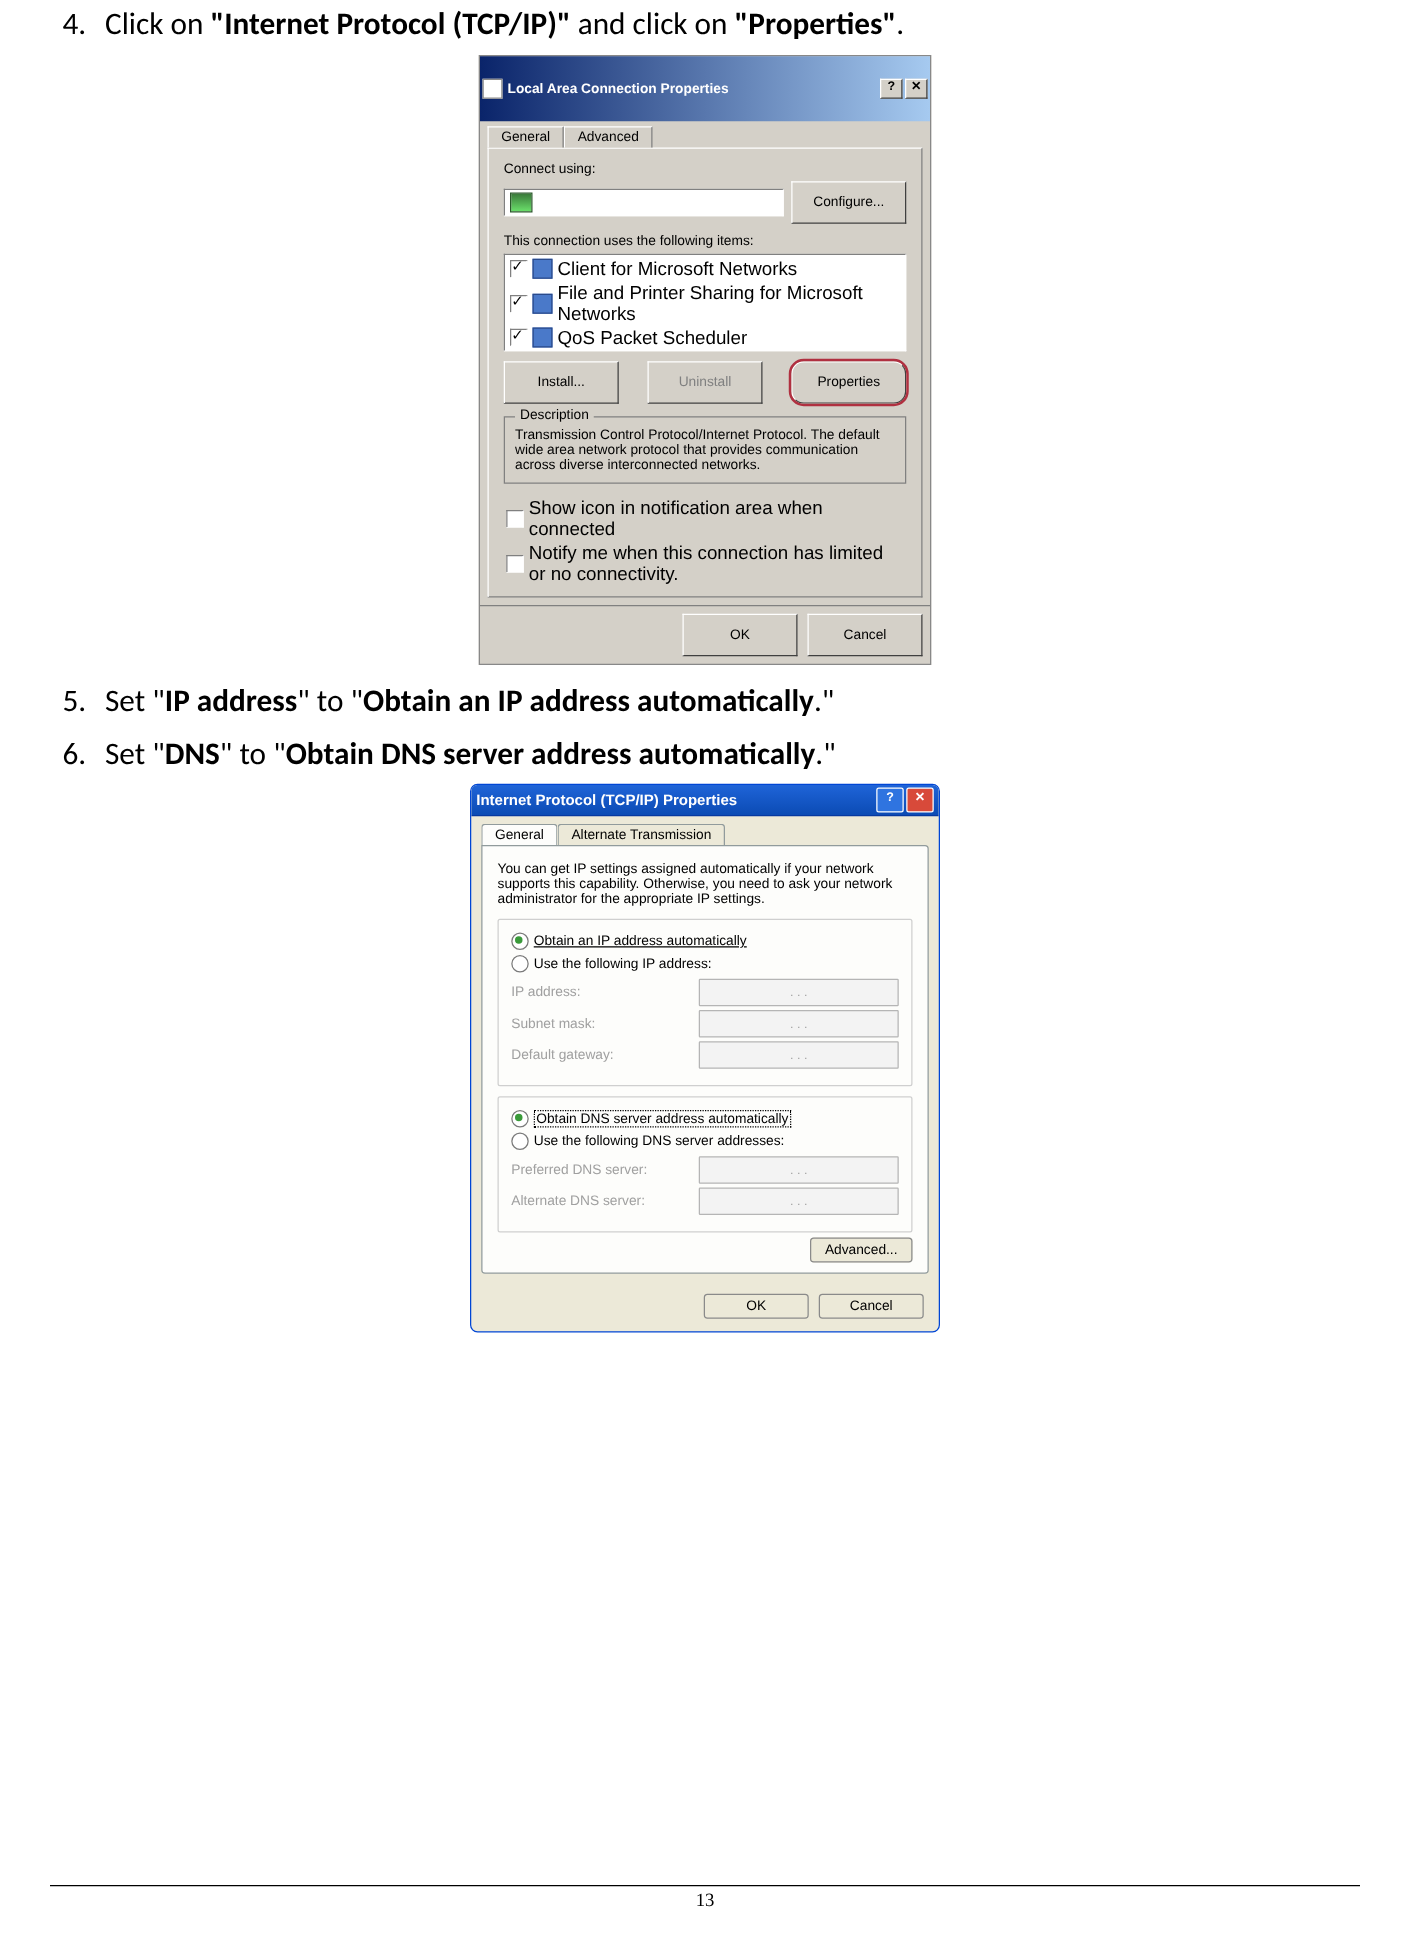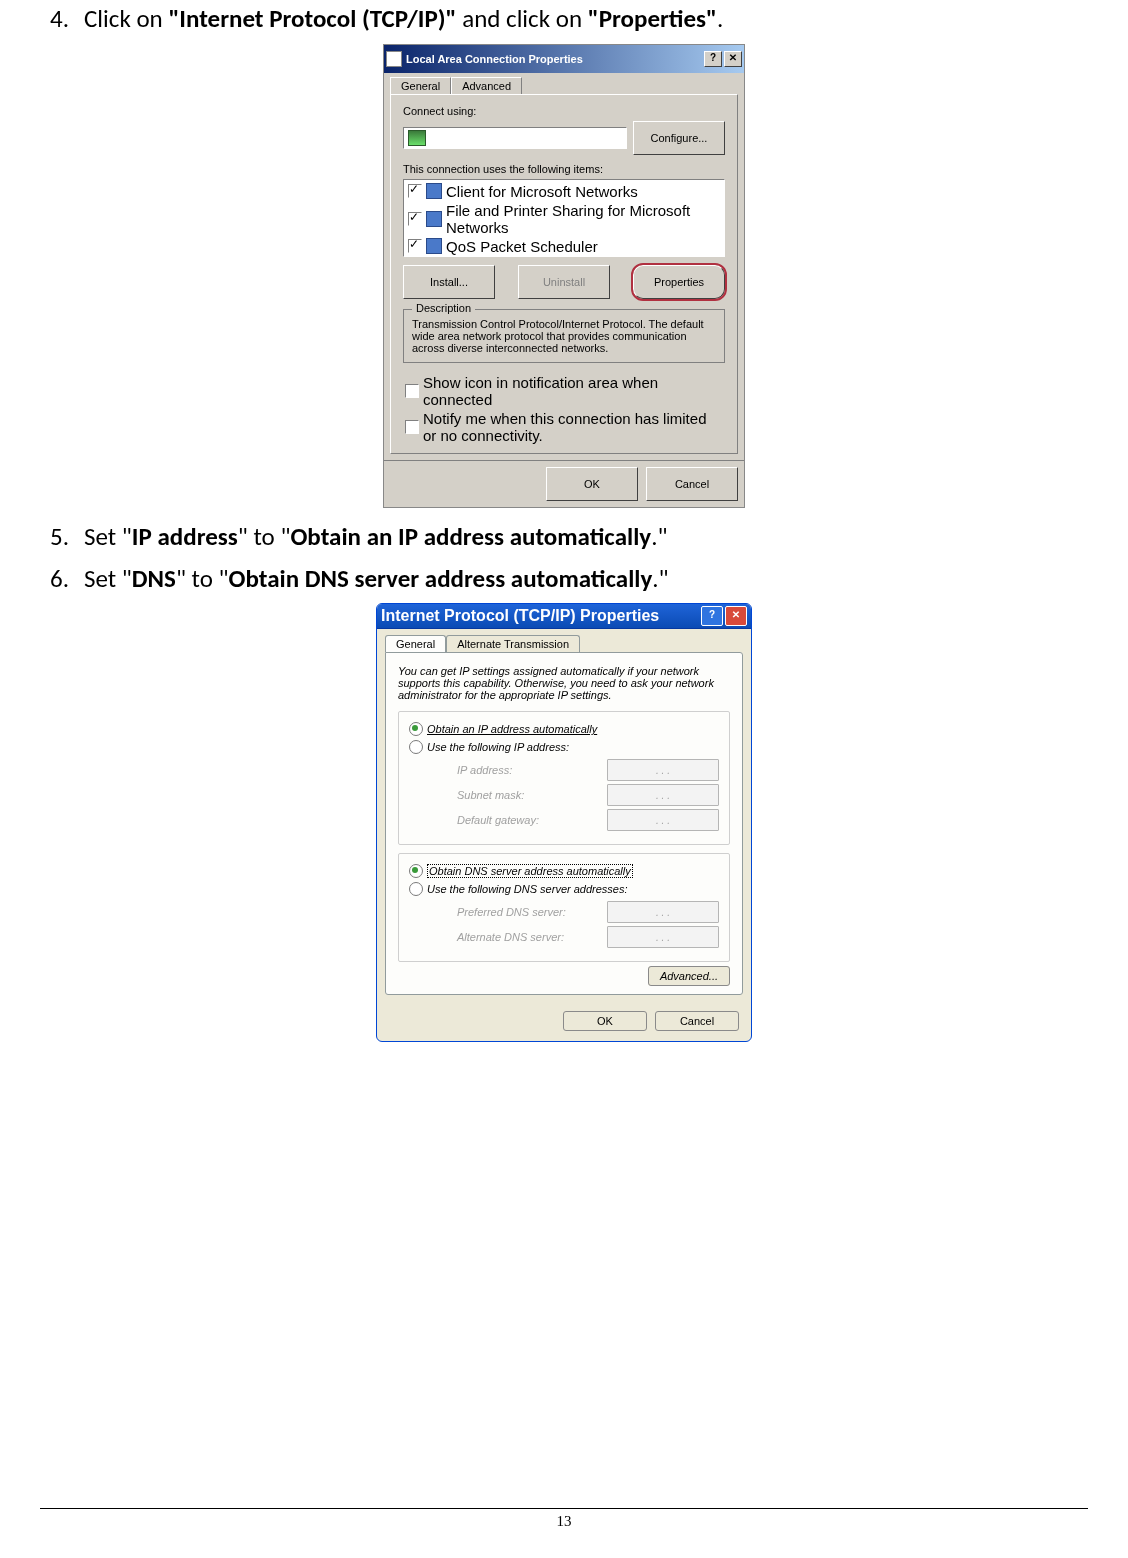--- a/index.html
+++ b/index.html
@@ -40,21 +40,21 @@
     background: #d4d0c8;
     font-family: Tahoma, Arial, sans-serif;
     font-size: 11px;
   }
   .titlebar {
     background: linear-gradient(90deg, #0a246a, #a6caf0);
     color: #fff;
     display: flex;
     align-items: center;
     height: 20px;
-    padding: 4px 2px;
+    padding: 16px 2px;
   }
   .titlebar .ticon {
     width: 14px; height: 14px;
     background: #fff;
     margin-right: 4px;
     display: inline-block;
     border: 1px solid #888;
   }
   .titlebar .title { flex: 1; font-weight: bold; font-size: 11px; }
   .titlebar .winbtn {
@@ -217,21 +217,21 @@
     border: 1px solid #0046d5;
     border-radius: 6px;
     overflow: hidden;
   }
   .titlebar.xp {
     background: linear-gradient(#1f64d8, #0b4bb4);
     height: 24px;
     border-bottom: 1px solid #0638a0;
     padding: 0 4px;
   }
-  .titlebar.xp .title { font-size: 16px; }
+  .titlebar.xp .title { font-size: 12px; }
   .titlebar.xp .winbtn {
     background: #d84a3a;
     border: 1px solid #fff;
     color: #fff;
     border-radius: 2px;
     width: 20px; height: 18px; line-height: 16px;
   }
   .titlebar.xp .winbtn.help {
     background: #2f74e0;
   }
@@ -243,21 +243,20 @@
     border-radius: 3px 3px 0 0;
     padding: 2px 10px;
   }
   .tab.xp.active { background: #fdfdfb; }
   .tabpanel.xp {
     background: #fdfdfb;
     border: 1px solid #919b9c;
     margin: 0 8px 8px 8px;
     border-radius: 0 3px 3px 3px;
     padding: 12px;
-    font-style: italic;
   }
   .radio {
     width: 12px; height: 12px;
     border: 1px solid #7a7a7a;
     border-radius: 50%;
     background: #fff;
     position: relative;
     display: inline-block;
     vertical-align: middle;
     margin-right: 4px;
@@ -286,21 +285,21 @@
     padding: 8px 10px 10px 10px;
     border-radius: 2px;
   }
   .field-row {
     display: flex;
     align-items: center;
     margin: 3px 0;
     font-size: 11px;
     color: #a0a0a0;
   }
-  .field-row .flabel { width: 150px; margin-left: 48px; }
+  .field-row .flabel { width: 150px; }
   .ipbox {
     flex: 1;
     height: 20px;
     background: #f3f3f3;
     border: 1px solid #b5b5b5;
     border-radius: 1px;
     display: flex;
     align-items: center;
     justify-content: space-evenly;
     color: #a0a0a0;

